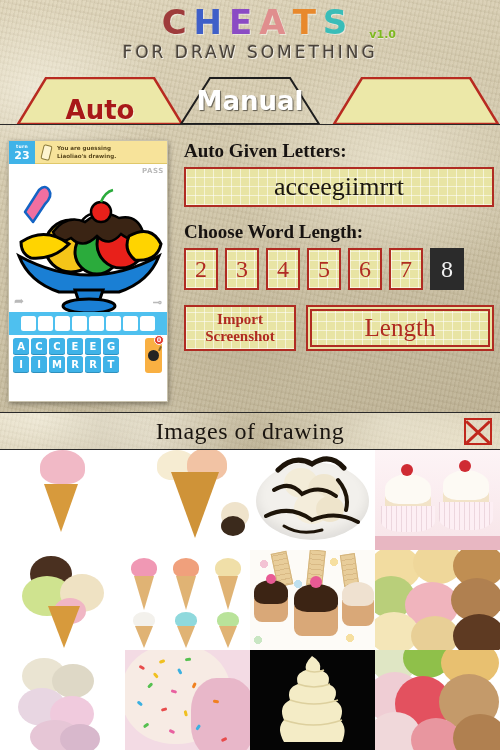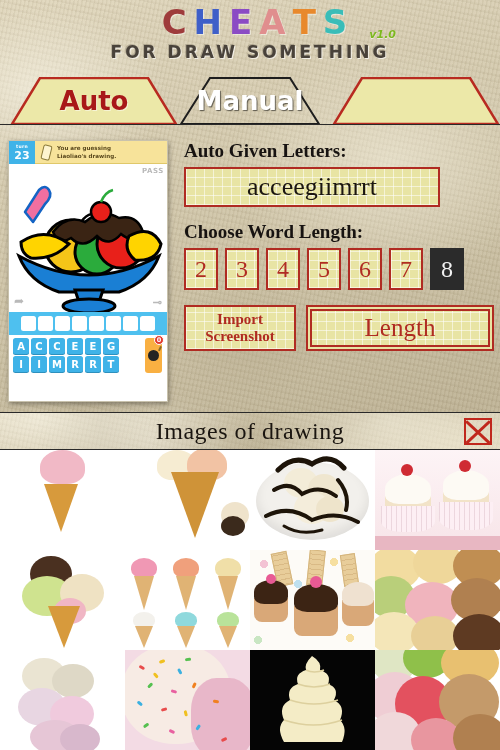--- a/index.html
+++ b/index.html
@@ -44,47 +44,47 @@
   .lc0 { color: #9e3b3b; text-shadow: 1px 1px 0 rgba(255,255,255,.5); }
   .lc1 { color: #3f5fc8; text-shadow: 1px 1px 0 rgba(255,255,255,.5); }
   .lc2 { color: #8b4bc4; text-shadow: 1px 1px 0 rgba(255,255,255,.5); }
   .lc3 { color: #e08e8e; text-shadow: 1px 1px 0 rgba(255,255,255,.5); }
   .lc4 { color: #e8892c; text-shadow: 1px 1px 0 rgba(255,255,255,.5); }
   .lc5 { color: #39bdb8; text-shadow: 1px 1px 0 rgba(255,255,255,.5); }
 
   .logo-ver {
     position: absolute; right: 104px; top: 26px;
     font-family: "DejaVu Sans", sans-serif;
-    font-size: 11px; font-weight: bold; font-style: italic;
+    font-size: 11px; font-weight: bold; 
     color: #7db81f; text-shadow: 0 1px 0 rgba(255,255,255,.6);
   }
   .logo-sub {
     position: absolute; left: 0; top: 40px; width: 500px;
     text-align: center;
     font-family: "DejaVu Sans", sans-serif;
-    font-size: 17px; font-weight: bold; letter-spacing: 3px;
+    font-size: 17px; font-weight: normal; letter-spacing: 3px;
     color: #49423a;
     text-shadow: 1px 1px 0 rgba(255,255,255,.65), -1px -1px 0 rgba(60,52,40,.25);
   }
 
   
   .tabbar { position: absolute; left: 0; top: 77px; width: 500px; height: 48px; }
   .tab {
     position: absolute; top: 0; height: 48px;
     display: flex; align-items: center; justify-content: center;
     font-family: "DejaVu Sans", sans-serif;
     font-size: 26px; font-weight: bold;
     cursor: pointer; user-select: none;
   }
   .tab .tab-shape {
     position: absolute; left: 0; top: 0; width: 100%; height: 100%;
   }
   .tab .tab-label { position: relative; z-index: 2; }
 
-  .tab-auto   { left: 10px;  width: 168px; }
+  .tab-auto   { left: 16px;  width: 168px; align-items: flex-end; }
   .tab-manual { left: 180px; width: 140px; }
   .tab-images { left: 332px; width: 168px; }
 
   .tab-inactive .tab-label {
     color: #a81818; text-shadow: 1px 1px 0 rgba(255,255,255,.5);
   }
   .tab-active .tab-label {
     color: #ffffff; text-shadow: 1px 1px 1px rgba(0,0,0,.55);
   }
 
@@ -172,21 +172,21 @@
   }
 
   .graphpaper {
     background-color: #e8e4a4;
     background-image:
       repeating-linear-gradient(0deg, rgba(255,255,255,.55) 0 1px, rgba(255,255,255,0) 1px 9px),
       repeating-linear-gradient(90deg, rgba(255,255,255,.55) 0 1px, rgba(255,255,255,0) 1px 9px);
   }
 
   .letters-input {
-    height: 40px; width: 256px;
+    height: 40px; width: 310px;
     border: 2px solid #b02b22;
     display: flex; align-items: center; justify-content: center;
     font-family: "Liberation Serif", serif;
     font-size: 26px; color: #1a1510;
     cursor: text;
   }
 
   .len-label { margin-top: 14px; }
 
   .len-row { display: flex; gap: 7px; }

